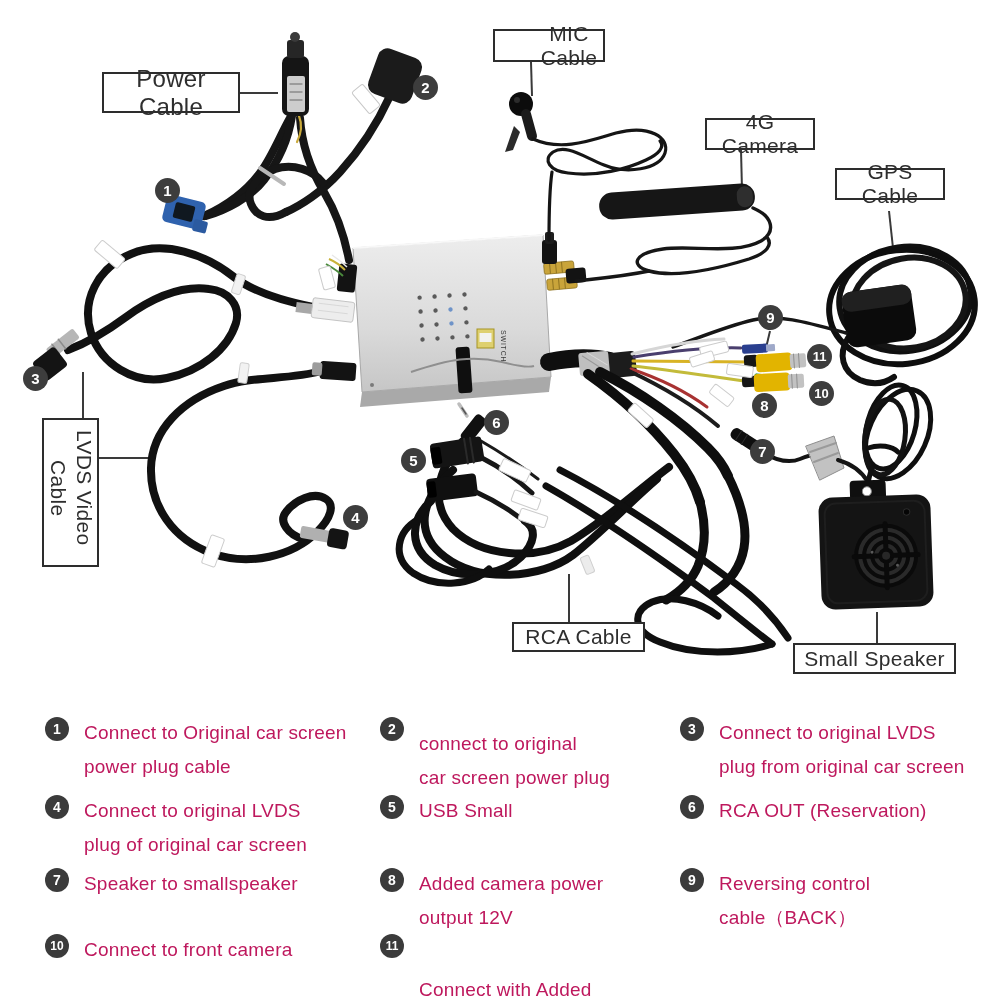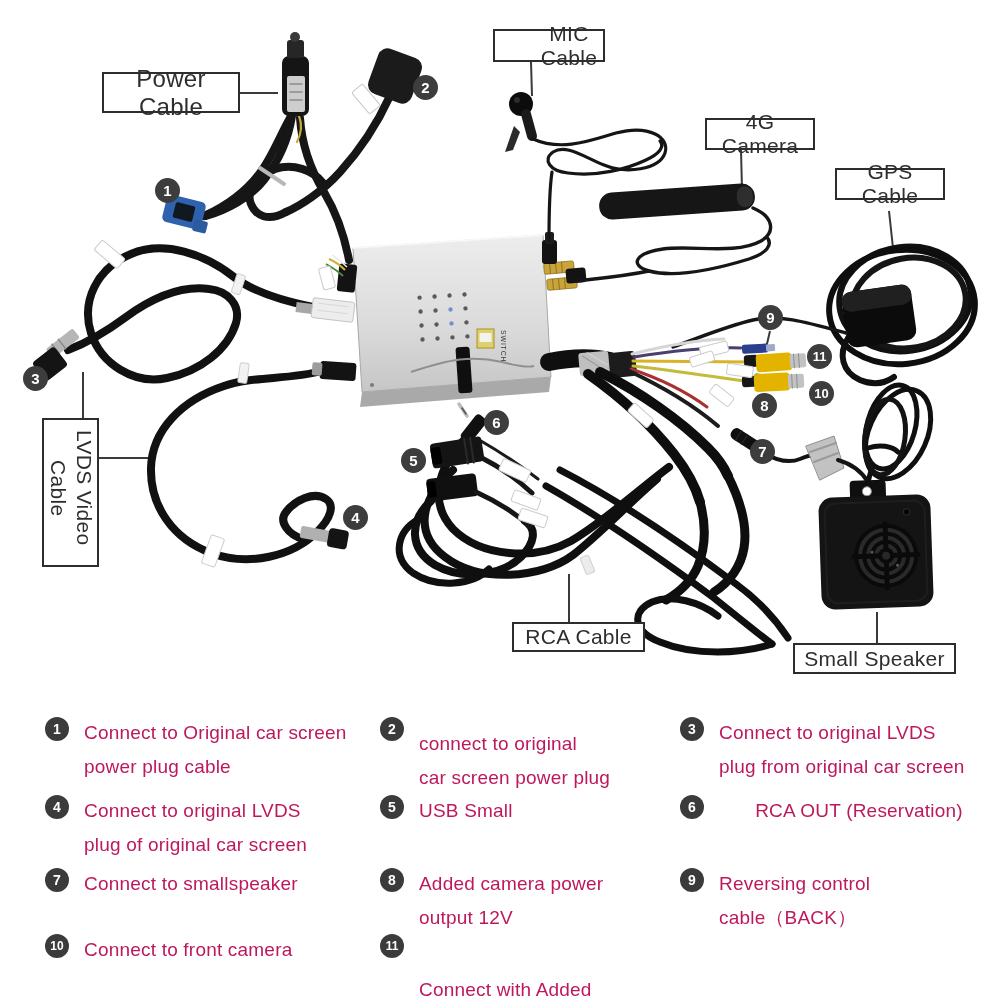--- a/index.html
+++ b/index.html
@@ -340,25 +340,25 @@
     <span class="lnum">4</span>
     <div class="ltext" style="width:292px;">Connect to original LVDS
 plug of original car screen</div>
   </div>
   <div class="legend-item" style="left:380px;top:794px;">
     <span class="lnum">5</span>
     <div class="ltext" style="width:250px;">USB Small</div>
   </div>
   <div class="legend-item" style="left:680px;top:794px;">
     <span class="lnum">6</span>
-    <div class="ltext" style="width:280px;text-align:center;">RCA OUT (Reservation)</div>
+    <div class="ltext" style="width:280px;">RCA OUT (Reservation)</div>
   </div>
   <div class="legend-item" style="left:45px;top:867px;">
     <span class="lnum">7</span>
-    <div class="ltext" style="width:292px;">Connect to smallspeaker</div>
+    <div class="ltext" style="width:292px;">Speaker to smallspeaker</div>
   </div>
   <div class="legend-item" style="left:380px;top:867px;">
     <span class="lnum">8</span>
     <div class="ltext" style="width:250px;">Added camera power
 output 12V</div>
   </div>
   <div class="legend-item" style="left:680px;top:867px;">
     <span class="lnum">9</span>
     <div class="ltext" style="width:280px;">Reversing control
 cable（BACK）</div>

